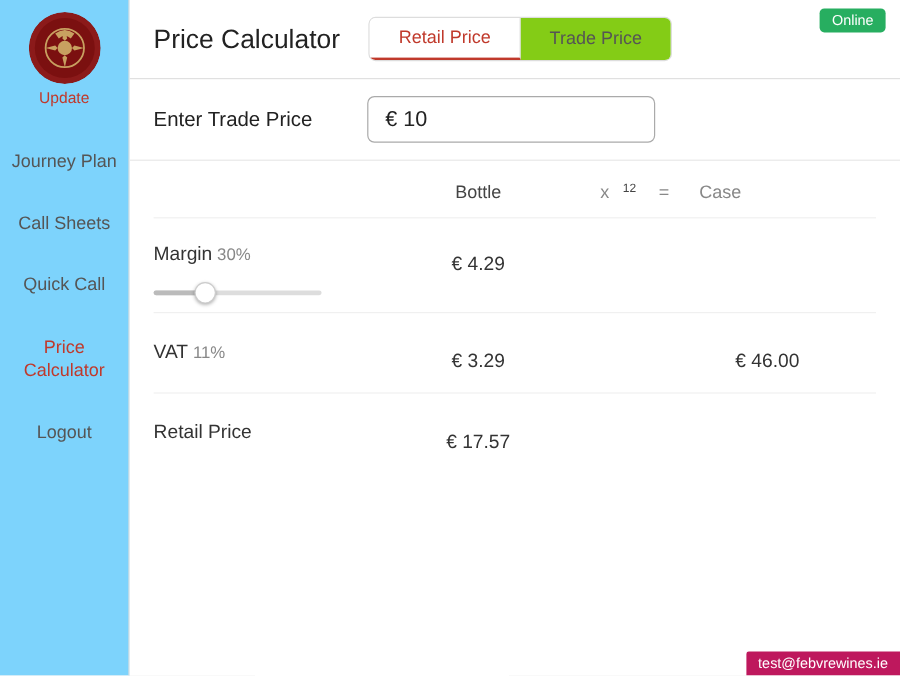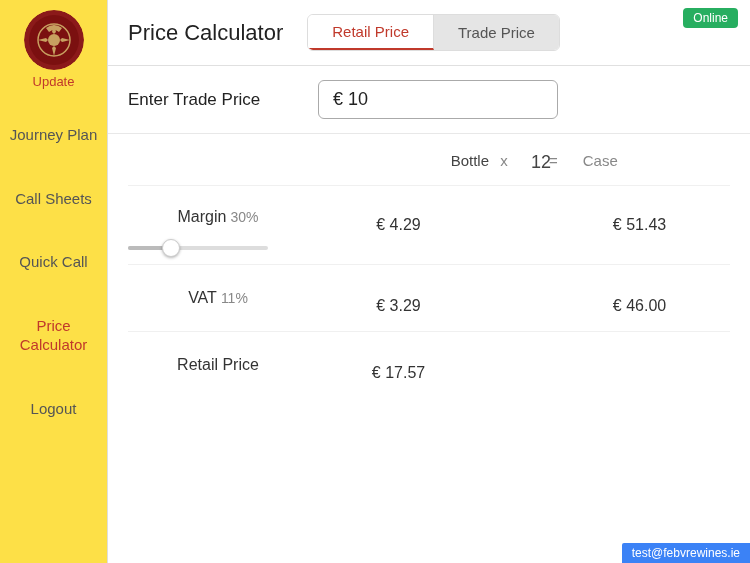--- a/index.html
+++ b/index.html
@@ -9,21 +9,21 @@
       width: 750px;
       height: 563px;
       overflow: hidden;
       display: flex;
     }
 
     
     .sidebar {
       width: 108px;
       height: 563px;
-      background: #fde047;
+      background: #7dd3fc;
       border-right: 1px solid #ddd;
       display: flex;
       flex-direction: column;
       align-items: center;
       padding-top: 10px;
       flex-shrink: 0;
     }
 
     .sidebar-logo {
       width: 60px;
@@ -43,21 +43,21 @@
       color: #c0392b;
       margin-bottom: 20px;
       cursor: pointer;
     }
 
     .sidebar-nav {
       display: flex;
       flex-direction: column;
       align-items: center;
       width: 100%;
-      gap: 12px;
+      gap: 0;
     }
 
     .sidebar-item {
       width: 100%;
       text-align: center;
       padding: 16px 8px;
       font-size: 15px;
       color: #555;
       cursor: pointer;
       line-height: 1.3;
@@ -116,21 +116,21 @@
     .tab-group {
       display: flex;
       border: 1px solid #ddd;
       border-radius: 6px;
       overflow: hidden;
     }
 
     .tab-btn {
       padding: 8px 24px;
       font-size: 15px;
-      background: #e5e5e5;
+      background: #84cc16;
       border: none;
       cursor: pointer;
       color: #555;
       outline: none;
     }
 
     .tab-btn.active {
       color: #c0392b;
       border-bottom: 2px solid #c0392b;
       background: white;
@@ -139,21 +139,21 @@
     .tab-btn:not(:last-child) {
       border-right: 1px solid #ddd;
     }
 
     
     .input-row {
       display: flex;
       align-items: center;
       padding: 14px 20px;
       border-bottom: 1px solid #e8e8e8;
-      gap: 20px;
+      gap: 8px;
     }
 
     .input-label {
       font-size: 17px;
       color: #222;
       min-width: 170px;
     }
 
     .price-input {
       border: 1.5px solid #aaa;
@@ -167,21 +167,20 @@
 
     
     .calc-body {
       padding: 10px 20px 20px 20px;
       flex: 1;
     }
 
     .row-label {
       font-size: 16px;
       color: #333;
-      text-align: center;
     }
 
     .row-label .pct {
       color: #888;
       font-size: 14px;
       margin-left: 4px;
     }
 
     .row-value {
       font-size: 16px;
@@ -251,21 +250,21 @@
       grid-template-columns: 180px 1fr 40px 20px 1fr;
       align-items: center;
       padding: 16px 0;
     }
 
     
     .footer {
       position: absolute;
       bottom: 0;
       right: 0;
-      background: #3b82f6;
+      background: #be185d;
       color: white;
       font-size: 12px;
       padding: 3px 10px;
       border-radius: 2px 0 0 0;
     }
   </style>
 </head>
 <body>
 
 <div class="sidebar">
@@ -311,34 +310,33 @@
 
   <div class="input-row">
     <span class="input-label">Enter Trade Price</span>
     <input class="price-input" type="text" value="€ 10" style="">
   </div>
 
   <div class="calc-body">
 
     <div style="display: grid; grid-template-columns: 180px 1fr 30px 30px 1fr; padding: 8px 0px 12px; border-bottom: 1px solid rgb(240, 240, 240);">
     <div></div>
-    <div style="text-align:right; font-size:15px; color:#444;">Bottle</div>
+    <div style="text-align:center; font-size:15px; color:#444;">Bottle</div>
     <div style="text-align:center; font-size:15px; color:#888;">x</div>
-    <div style="text-align:left; font-size:18px; color:#444;margin-left:12px;">12</div>
+    <div style="text-align:left; font-size:10px; color:#444;">12</div>
     <div style="text-align:left; font-size:15px; color:#888; padding-right:20px;">= &nbsp;&nbsp;&nbsp;&nbsp; Case</div>
   </div>
       <div class="margin-section">
       <div class="margin-top-row">
         <div class="row-label">
           <span>Margin</span><span class="pct">30%</span>
         </div>
         <div class="row-value">€ 4.29</div>
         <div></div>
         <div></div>
-        <div class="row-value">€ 51.43</div>
       </div>
       <div class="margin-slider-row">
         <div class="slider-track">
           <div class="slider-fill"></div>
           <div class="slider-thumb"></div>
         </div>
       </div>
     </div>
 
     <div class="vat-row">

